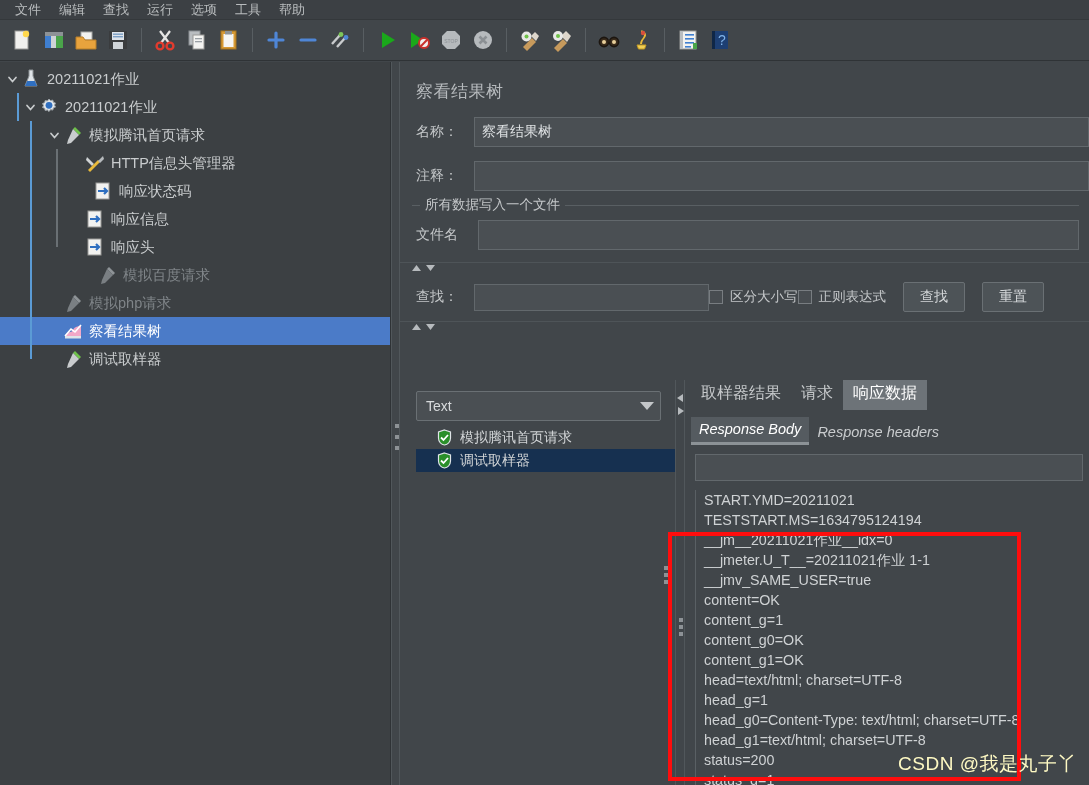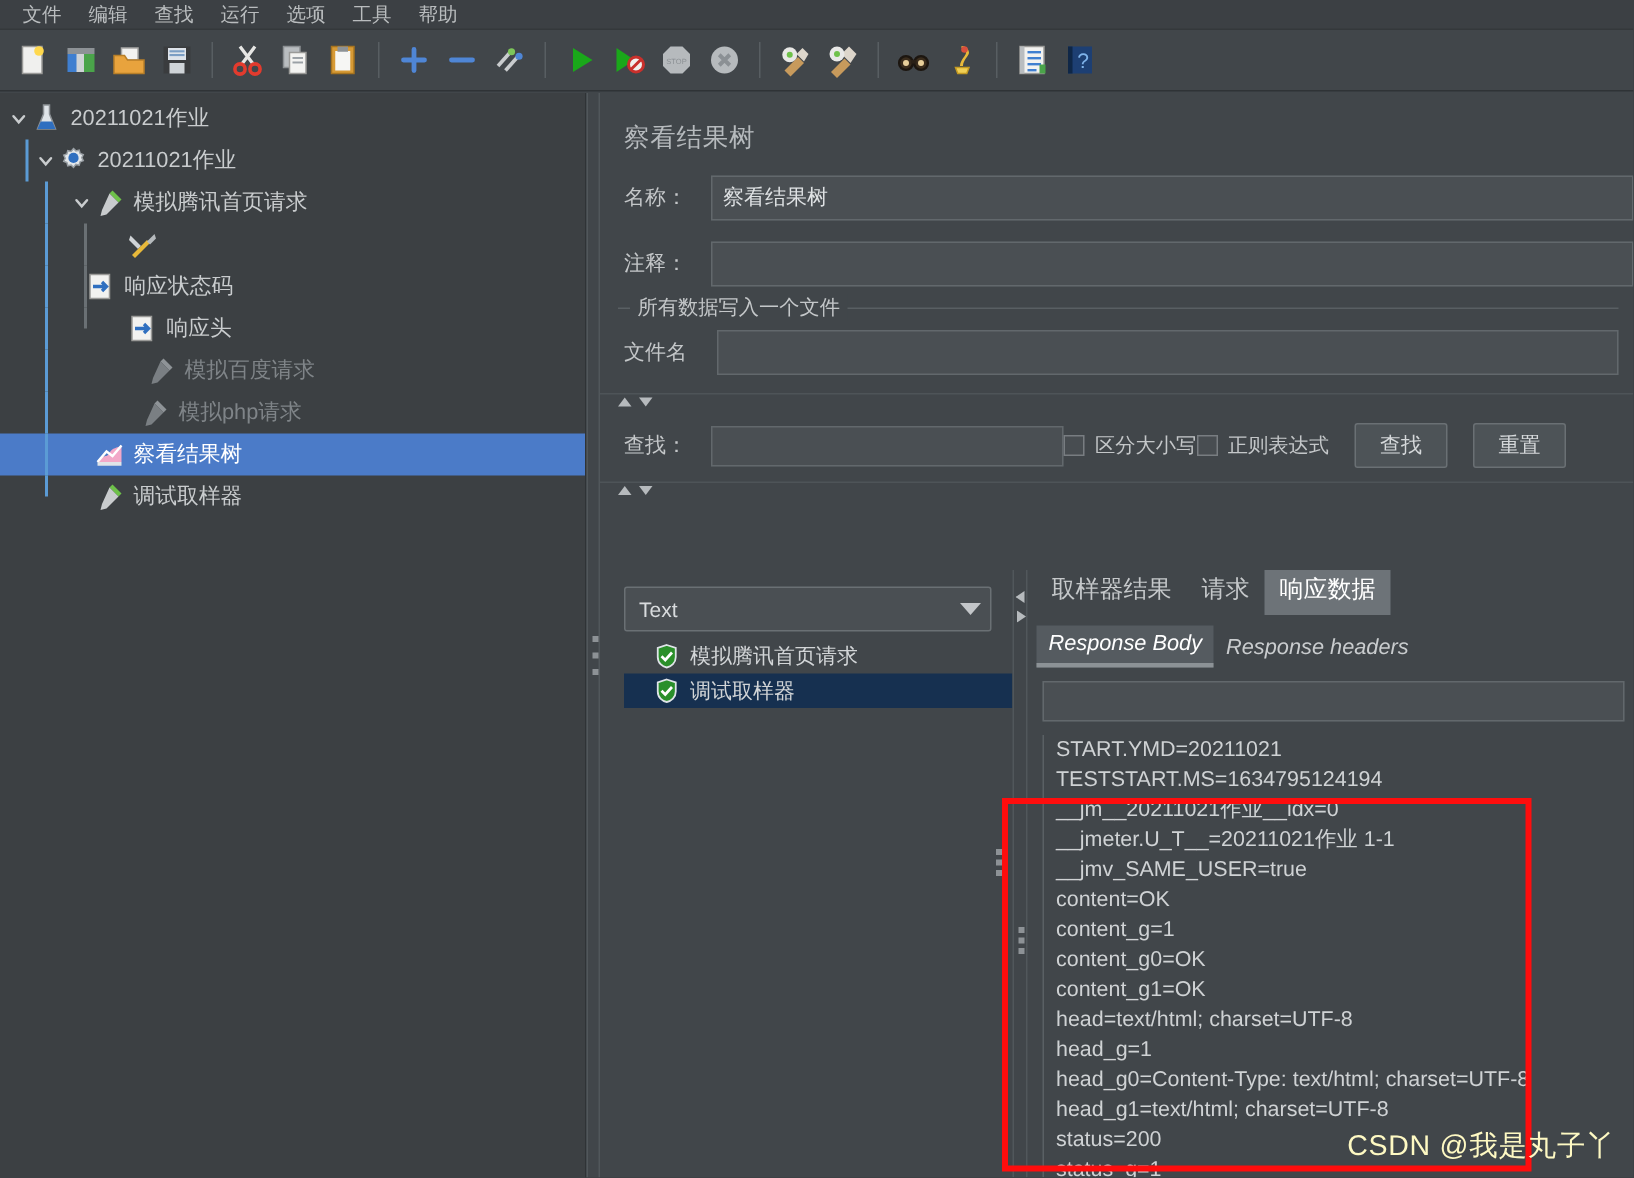--- a/index.html
+++ b/index.html
@@ -488,34 +488,46 @@
         <div class="tnode" style="padding-left:84px">
           <div class="vline" style="left:30px;top:0;height:28px"></div>
           <div class="vline" style="left:56px;top:0;height:28px;background:#6a7074"></div>
           <div class="ticon">
             <svg width="22" height="22" viewBox="0 0 22 22">
                 <path d="M3 5l7 7-2 2-6-6z" fill="#cfd3d6"></path>
                 <path d="M4 18l10-10 2 2-10 10z" fill="#e8b93a"></path>
                 <path d="M19 4l-5 5 2 2 4-4z" fill="#b6babd"></path>
               </svg>
           </div>
-        </div>
-
-        <div class="tnode" style="padding-left:56px">
+          <span class="label">HTTP信息头管理器</span>
+        </div>
+
+        <div class="tnode" style="padding-left:92px">
           <div class="vline" style="left:30px;top:0;height:28px"></div>
           <div class="vline" style="left:56px;top:0;height:28px;background:#6a7074"></div>
           <div class="ticon">
             <svg width="22" height="22" viewBox="0 0 22 22">
                 <rect x="4" y="3" width="13" height="16" fill="#f2f2f0" stroke="#9a9a98"></rect>
                 <path d="M6 11h9m-3-3l3 3-3 3" stroke="#2f6fc0" stroke-width="2.2" fill="none"></path>
               </svg>
           </div>
           <span class="label">响应状态码</span>
         </div>
 
+        <div class="tnode" style="padding-left:84px">
+          <div class="vline" style="left:30px;top:0;height:28px"></div>
+          <div class="vline" style="left:56px;top:0;height:28px;background:#6a7074"></div>
+          <div class="ticon">
+            <svg width="22" height="22" viewBox="0 0 22 22">
+                <rect x="4" y="3" width="13" height="16" fill="#f2f2f0" stroke="#9a9a98"></rect>
+                <path d="M6 11h9m-3-3l3 3-3 3" stroke="#2f6fc0" stroke-width="2.2" fill="none"></path>
+              </svg>
+          </div>
+          <span class="label">响应信息</span>
+        </div>
 
         <div class="tnode" style="padding-left:84px">
           <div class="vline" style="left:30px;top:0;height:28px"></div>
           <div class="vline" style="left:56px;top:0;height:14px;background:#6a7074"></div>
           <div class="ticon">
             <svg width="22" height="22" viewBox="0 0 22 22">
                 <rect x="4" y="3" width="13" height="16" fill="#f2f2f0" stroke="#9a9a98"></rect>
                 <path d="M6 11h9m-3-3l3 3-3 3" stroke="#2f6fc0" stroke-width="2.2" fill="none"></path>
               </svg>
           </div>
@@ -526,21 +538,21 @@
           <div class="vline" style="left:30px;top:0;height:28px"></div>
           <div class="ticon">
             <svg width="22" height="22" viewBox="0 0 22 22">
                 <path d="M13 3l6 6-2 2-6-6z" fill="#8e9397"></path>
                 <path d="M11 5l6 6-8 8-4 1 1-4z" fill="#7a7f83"></path>
               </svg>
           </div>
           <span class="label">模拟百度请求</span>
         </div>
 
-        <div class="tnode disabled" style="padding-left:92px">
+        <div class="tnode disabled" style="padding-left:62px">
           <div class="vline" style="left:30px;top:0;height:28px"></div>
           <div class="ticon">
             <svg width="22" height="22" viewBox="0 0 22 22">
                 <path d="M13 3l6 6-2 2-6-6z" fill="#8e9397"></path>
                 <path d="M11 5l6 6-8 8-4 1 1-4z" fill="#7a7f83"></path>
               </svg>
           </div>
           <span class="label">模拟php请求</span>
         </div>
 

